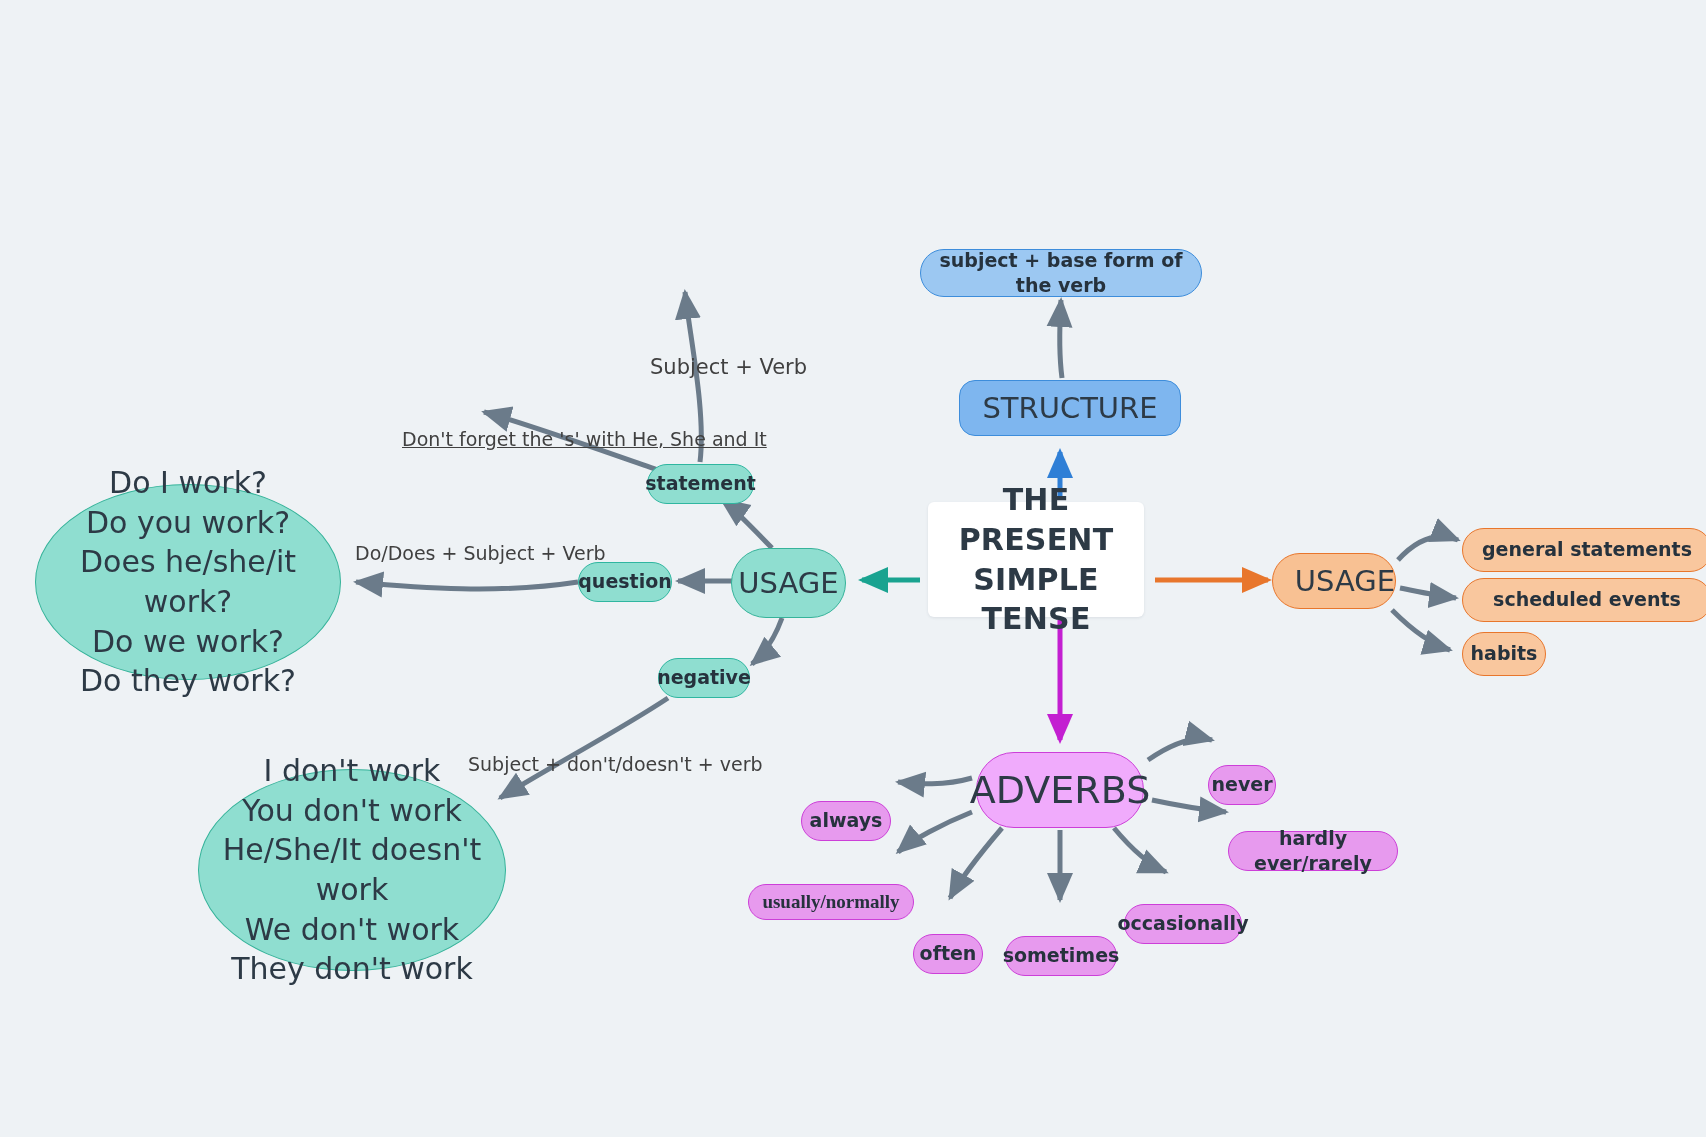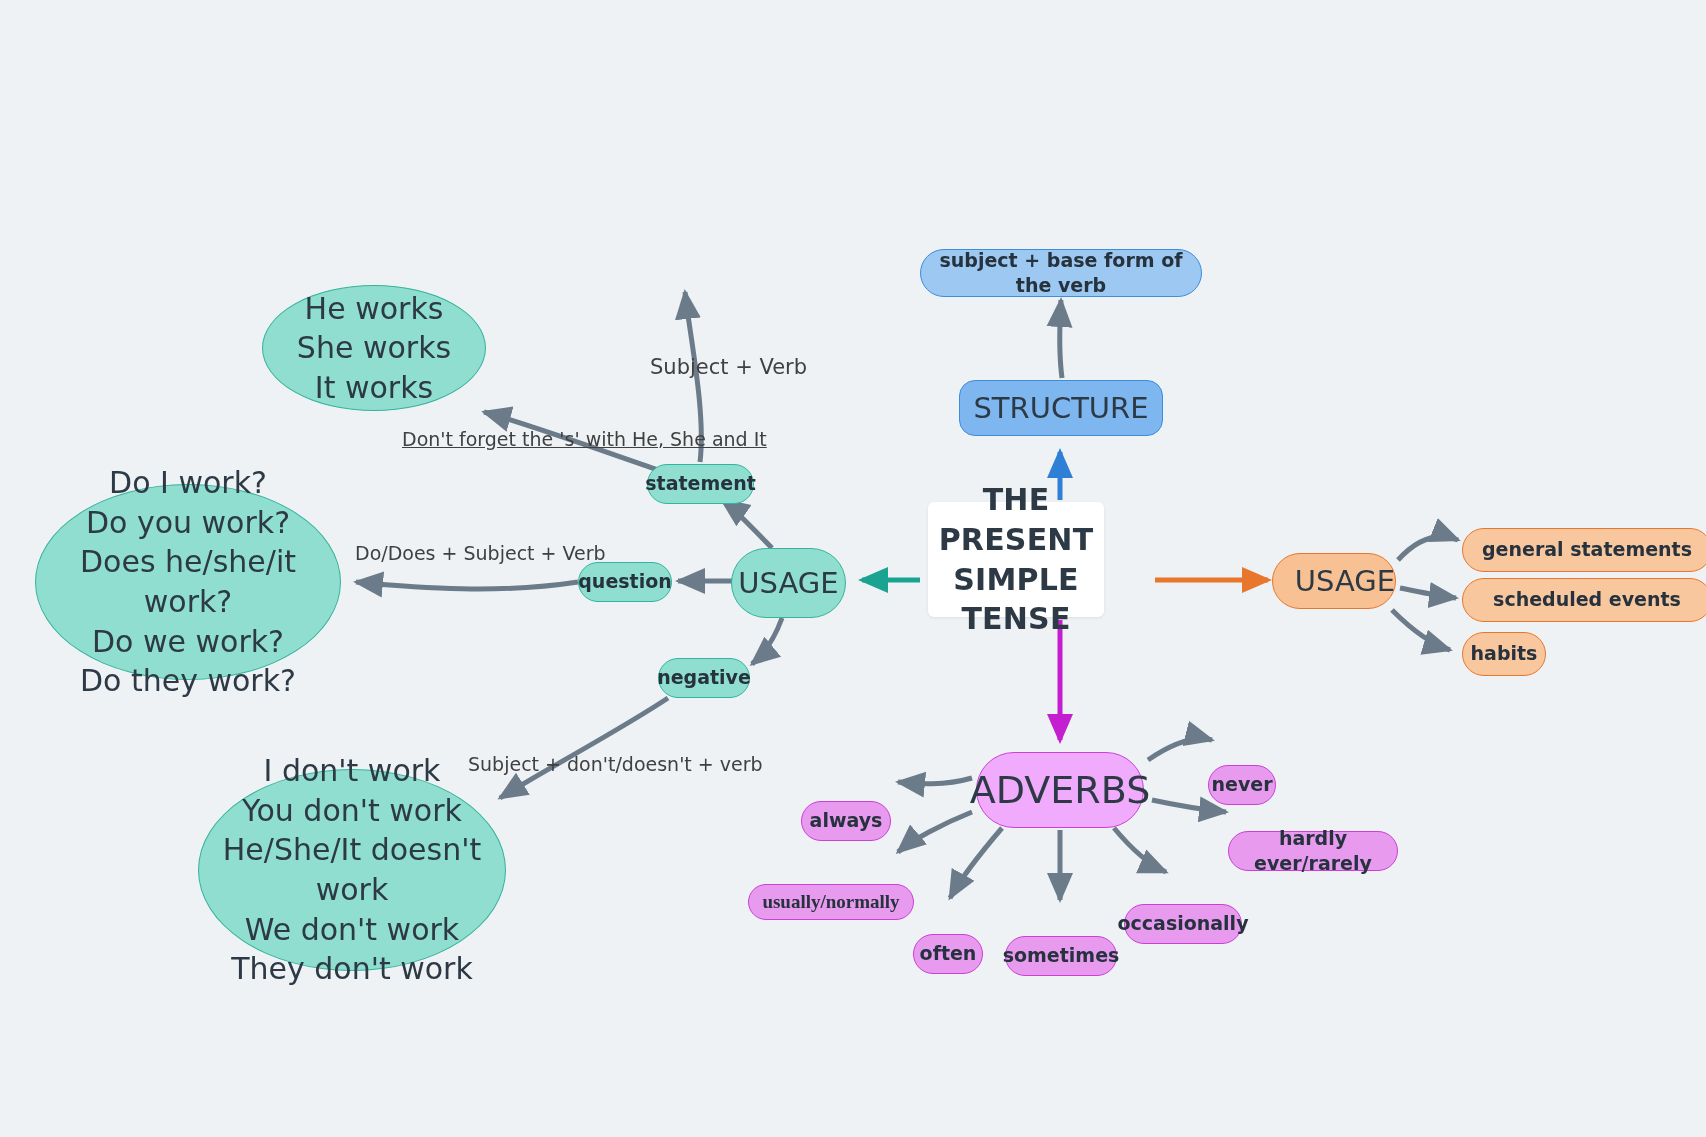--- a/index.html
+++ b/index.html
@@ -185,26 +185,26 @@
 
     <path d="M 1148,760 C 1174,742 1196,736 1212,740" stroke="#6b7b8a" stroke-width="5" fill="none" marker-end="url(#ah-gray)"></path>
     <path d="M 1152,800 C 1180,806 1206,810 1226,812" stroke="#6b7b8a" stroke-width="5" fill="none" marker-end="url(#ah-gray)"></path>
     <path d="M 1114,828 C 1134,852 1152,866 1166,872" stroke="#6b7b8a" stroke-width="5" fill="none" marker-end="url(#ah-gray)"></path>
     <path d="M 1060,830 L 1060,900" stroke="#6b7b8a" stroke-width="5" fill="none" marker-end="url(#ah-gray)"></path>
     <path d="M 1002,828 C 978,856 960,880 950,898" stroke="#6b7b8a" stroke-width="5" fill="none" marker-end="url(#ah-gray)"></path>
     <path d="M 972,812 C 942,824 912,840 898,852" stroke="#6b7b8a" stroke-width="5" fill="none" marker-end="url(#ah-gray)"></path>
     <path d="M 972,778 C 944,786 918,784 898,782" stroke="#6b7b8a" stroke-width="5" fill="none" marker-end="url(#ah-gray)"></path>
   </svg>
 
-  <div class="node root" style="left:928px; top:502px; width:176px; height:115px;">
+  <div class="node root" style="left:928px; top:502px; width:216px; height:115px;">
     <span>THE PRESENT
 SIMPLE TENSE</span>
   </div>
 
-  <div class="node hub-blue" style="left:959px; top:380px; width:204px; height:56px;">
+  <div class="node hub-blue" style="left:959px; top:380px; width:222px; height:56px;">
     <span>STRUCTURE</span>
   </div>
   <div class="node chip-blue" style="left:920px; top:249px; width:282px; height:48px;">
     <span>subject + base form of the verb</span>
   </div>
 
   <div class="node hub-orange" style="left:1272px; top:553px; width:124px; height:56px;">
     <span>USAGE</span>
   </div>
   <div class="node chip-orange" style="left:1462px; top:528px; width:250px; height:44px;">
@@ -250,25 +250,20 @@
     <span>statement</span>
   </div>
   <div class="node chip-teal" style="left:578px; top:562px; width:94px; height:40px;">
     <span>question</span>
   </div>
   <div class="node chip-teal" style="left:658px; top:658px; width:92px; height:40px;">
     <span>negative</span>
   </div>
 
 
-  <div class="node bubble-teal" style="left:262px; top:285px; width:224px; height:126px; border-radius:112px/63px;">
-    <span>He works
-She works
-It works</span>
-  </div>
 
   <div class="node bubble-teal" style="left:35px; top:484px; width:306px; height:196px; border-radius:153px/98px;">
     <span>Do I work?
 Do you work?
 Does he/she/it work?
 Do we work?
 Do they work?</span>
   </div>
 
   <div class="node bubble-teal" style="left:198px; top:769px; width:308px; height:202px; border-radius:154px/101px;">

